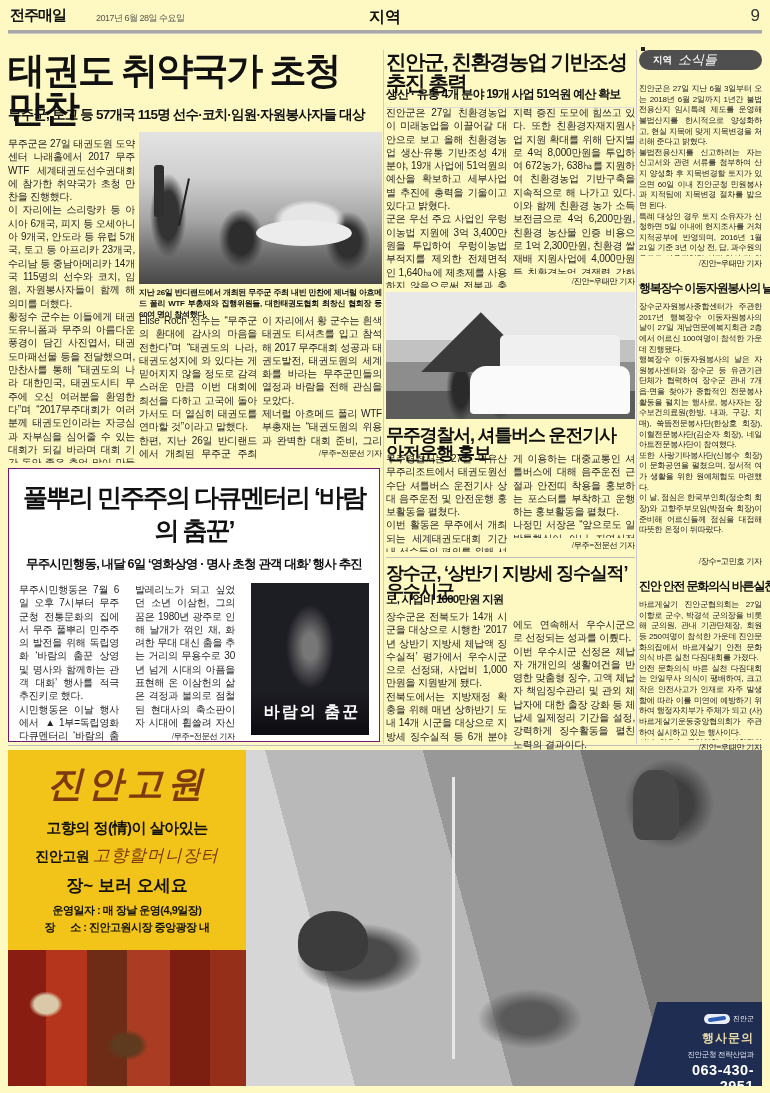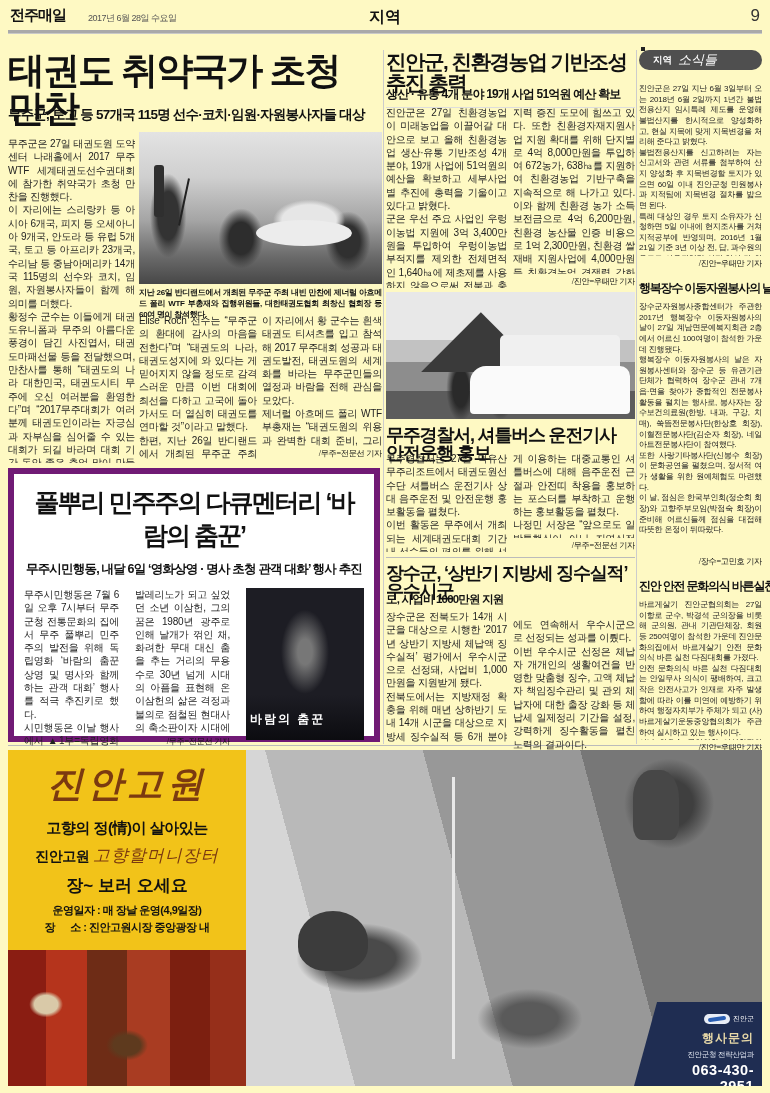--- a/index.html
+++ b/index.html
@@ -2,21 +2,21 @@
 <html><head>
 <meta charset="utf-8">
 <style>
   html,body{margin:0;padding:0;background:#e9e9e9;}
   .page{position:relative;width:770px;height:1093px;background:#fef9c3;margin:0 auto;
         font-family:"Liberation Sans","DejaVu Sans",sans-serif;color:#111;overflow:hidden;}
   .abs{position:absolute;}
   
   .mast{position:absolute;left:10px;top:6px;right:10px;height:22px;}
   .mast .paper{font-size:15px;font-weight:bold;letter-spacing:-1px;float:left;}
-  .mast .date{font-size:9px;color:#555;float:left;margin:6px 0 0 22px;letter-spacing:-0.5px;}
+  .mast .date{font-size:9px;color:#555;float:left;margin:6px 0 0 30px;letter-spacing:-0.5px;}
   .mast .sect{position:absolute;left:50%;transform:translateX(-50%);top:1px;font-size:16px;font-weight:bold;}
   .mast .pgnum{float:right;font-size:17px;color:#333;}
   .mastrule{position:absolute;left:8px;right:8px;top:30px;height:3px;background:#a9a9a9;border-bottom:1px solid #c9c9c9;}
   
   .h1{font-weight:bold;letter-spacing:-2px;line-height:1.02;}
   .sub{font-weight:bold;letter-spacing:-0.8px;}
   .bt{font-size:10px;line-height:1.33;text-align:justify;white-space:pre-line;
       overflow:hidden;letter-spacing:-0.2px;color:#222;}
   .byl{font-size:8.2px;text-align:right;color:#111;margin-top:2px;letter-spacing:-0.3px;font-family:Liberation Serif, serif;}
   .cap{font-size:8px;font-weight:bold;line-height:1.35;text-align:justify;letter-spacing:-0.3px;color:#111;}
@@ -42,30 +42,30 @@
   .ph-market{background:
      radial-gradient(90px 50px at 22% 62%, #4a4a4a 0 40%, transparent 70%),
      radial-gradient(60px 60px at 82% 16%, #3f3f3f 0 40%, transparent 75%),
      radial-gradient(70px 40px at 55% 80%, #5a5a5a 0 40%, transparent 75%),
      linear-gradient(75deg,#d6d6d6 0 18%,#b9b9b9 18% 44%,#989898 44% 70%,#777 70% 100%);}
   .ph-food{background:
      radial-gradient(26px 20px at 16% 40%, #d9c9a8 0 45%, transparent 65%),
      radial-gradient(30px 22px at 50% 70%, #5e3a1e 0 45%, transparent 70%),
      linear-gradient(90deg,#8a1d12 0 16%,#b5341c 16% 33%,#6e2c16 33% 50%,#a93c22 50% 68%,#7c1f10 68% 85%,#962f1a 85% 100%);}
   
-  .docbox{position:absolute;left:8px;top:468px;width:372px;height:274px;border:6px solid #701a75;background:#fff;box-sizing:border-box;padding:12px 10px 6px;}
+  .docbox{position:absolute;left:8px;top:468px;width:372px;height:274px;border:1px solid #701a75;background:#fff;box-sizing:border-box;padding:12px 10px 6px;}
   .docbox .h{text-align:center;font-size:25px;font-weight:bold;letter-spacing:-2px;}
   .docbox .s{text-align:center;font-size:12.5px;font-weight:bold;letter-spacing:-0.8px;margin-top:9px;}
   .doccols{display:flex;gap:16px;margin-top:10px;}
   .poster{width:118px;height:152px;background:
       radial-gradient(40px 70px at 50% 42%, #777 0 18%, transparent 60%),
       linear-gradient(180deg,#1d1d24 0 70%,#0c0c10 100%);
       position:relative;flex:none;}
-  .poster .pt{position:absolute;left:4px;right:0;bottom:12px;color:#fff;
-      font-size:12px;font-weight:bold;letter-spacing:2px;}
+  .poster .pt{position:absolute;left:4px;right:0;bottom:12px;text-align:center;color:#fff;
+      font-size:16px;font-weight:bold;letter-spacing:2px;}
   
   .briefbar{position:relative;height:20px;background:#4f4f4f;border-radius:11px;color:#fff;
       display:flex;align-items:center;padding-left:14px;gap:6px;}
   .briefbar .b1{font-size:9.5px;font-weight:bold;}
   .briefbar .b2{font-size:13px;font-style:italic;font-family:"Liberation Serif","DejaVu Serif",serif;}
   .bbullet{position:absolute;left:2px;top:-3px;width:4px;height:4px;background:#222;}
   .bhead{font-size:12px;font-weight:bold;letter-spacing:-1.2px;line-height:1.25;white-space:normal;}
   .brief{margin-bottom:12px;}
   
   .ad{position:absolute;left:8px;top:750px;width:754px;height:336px;background:#777;overflow:hidden;}

